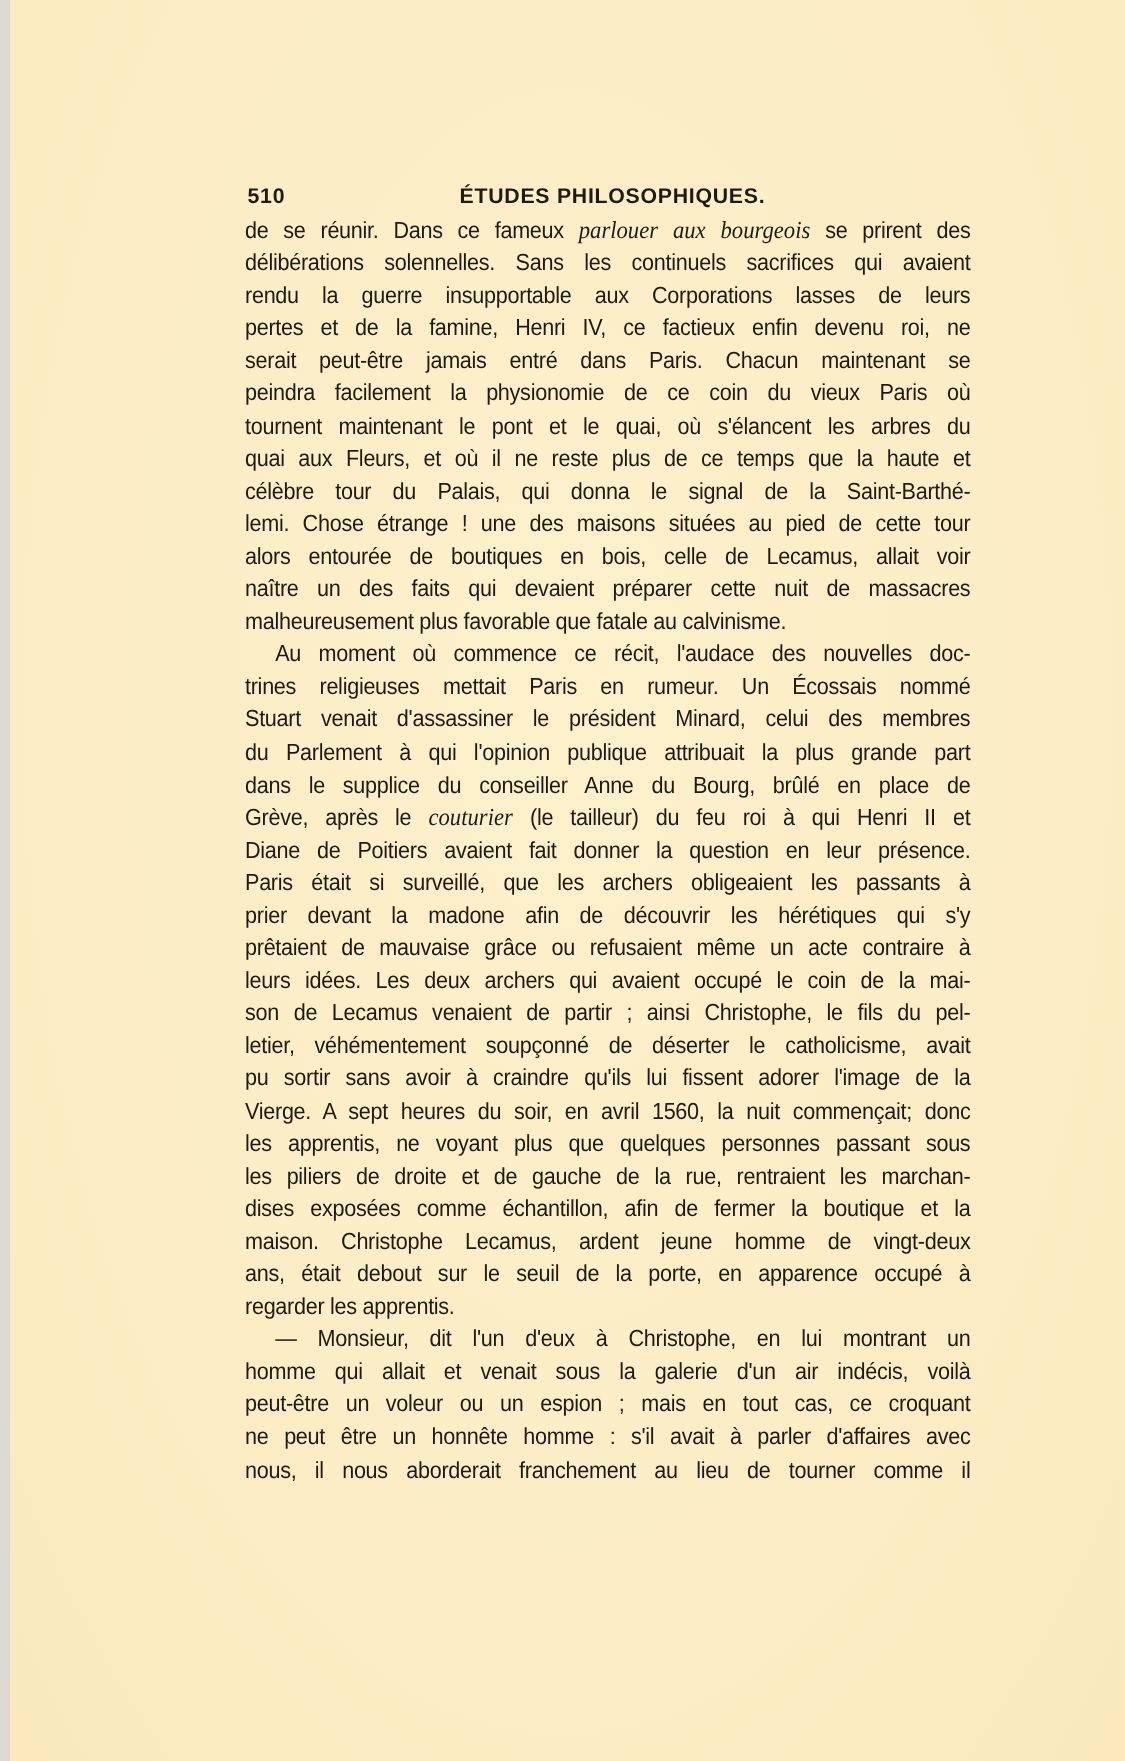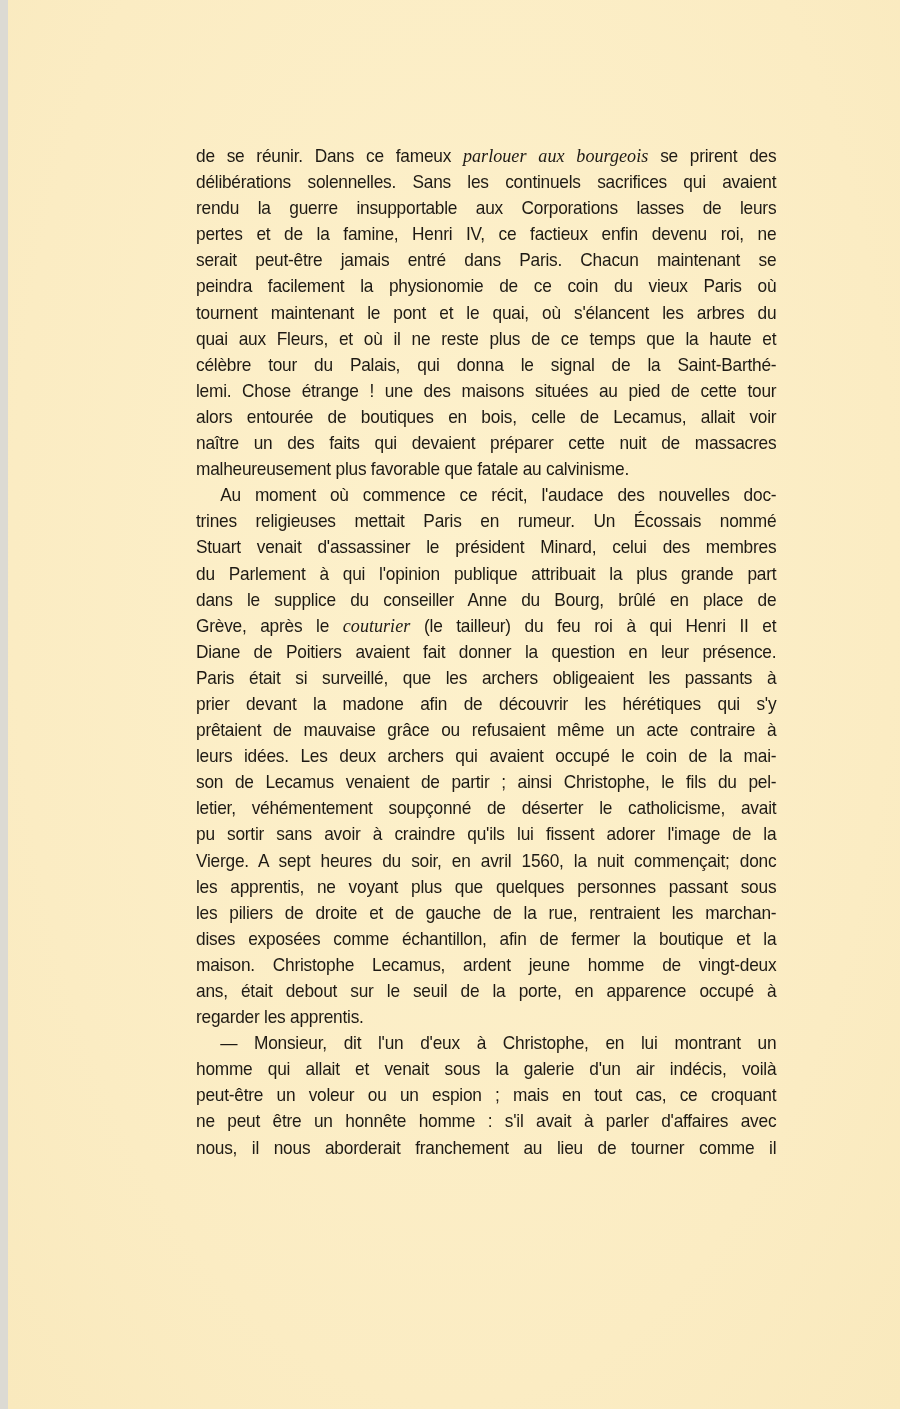--- a/index.html
+++ b/index.html
@@ -83,20 +83,24 @@
       letter-spacing: 0;
     }
   </style>
 </head>
 <body>
 
 <div class="left-edge"></div>
 <div class="paper"></div>
 
 <div class="page">
+  <div class="running-head">
+    <span class="page-number">510</span>
+    <span class="running-title">ÉTUDES PHILOSOPHIQUES.</span>
+  </div>
 
   <div class="body-text">
 
     <div>
       <span class="line"><span>de se réunir. Dans ce fameux </span><span class="it">parlouer aux bourgeois</span><span> se prirent des</span></span>
       <span class="line">délibérations solennelles. Sans les continuels sacrifices qui avaient</span>
       <span class="line">rendu la guerre insupportable aux Corporations lasses de leurs</span>
       <span class="line">pertes et de la famine, Henri IV, ce factieux enfin devenu roi, ne</span>
       <span class="line">serait peut-être jamais entré dans Paris. Chacun maintenant se</span>
       <span class="line">peindra facilement la physionomie de ce coin du vieux Paris où</span>

